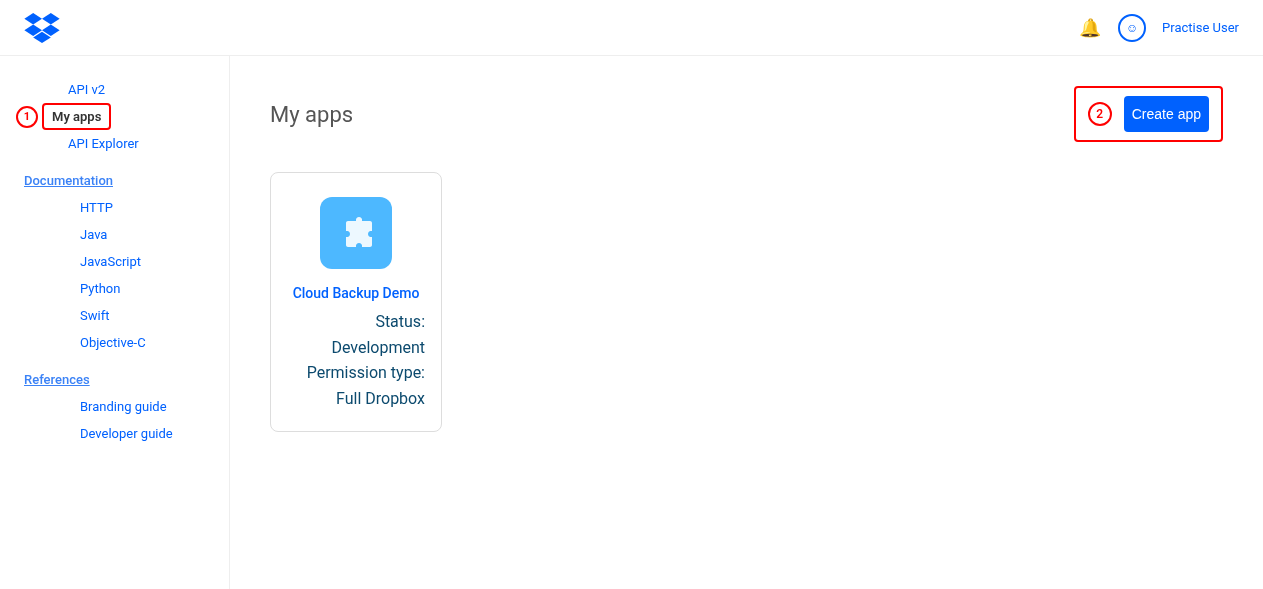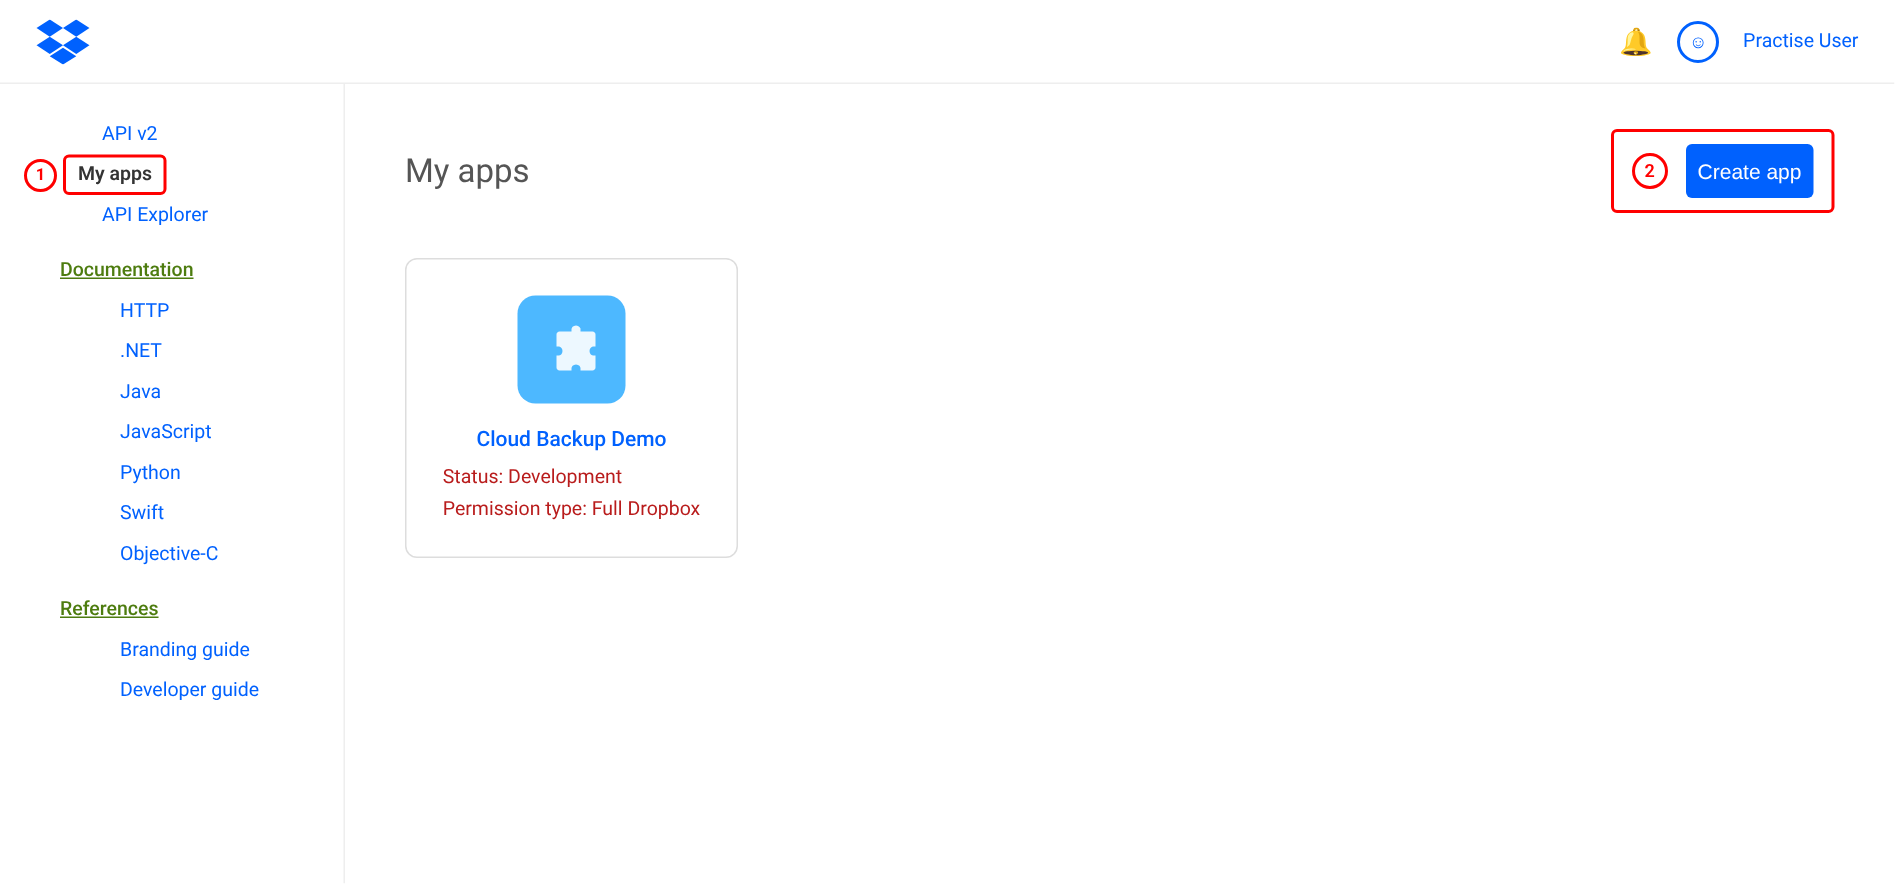--- a/index.html
+++ b/index.html
@@ -79,22 +79,22 @@
     .sidebar-link.active {
       font-weight: 600;
       color: #333;
       border: 2px solid red;
       border-radius: 4px;
       margin: 0 16px;
       padding: 4px 8px;
     }
     .sidebar-section-label {
       display: block;
-      padding: 16px 40px 6px;
-      color: #4d7c0f;
+      padding: 16px 24px 6px;
+      color: #3b82f6;
       font-size: 13px;
       font-weight: 500;
     }
     .sidebar-indent {
       padding-left: 36px;
     }
 
     
     .main {
       flex: 1;
@@ -150,21 +150,21 @@
     }
 
     
     .apps-grid {
       display: flex;
       flex-wrap: wrap;
       gap: 16px;
     }
 
     .app-card {
-      width: 222px;
+      width: 172px;
       border: 1px solid #ddd;
       border-radius: 8px;
       padding: 24px 16px 20px;
       display: flex;
       flex-direction: column;
       align-items: center;
       cursor: pointer;
     }
 
     .app-icon-box {
@@ -180,23 +180,23 @@
 
     .app-name {
       color: #0061fe;
       font-size: 14px;
       font-weight: 500;
       margin-bottom: 8px;
       text-align: center;
     }
 
     .app-status {
-      font-size: 13px;
-      color: #b91c1c;
-      text-align: left;
+      font-size: 16px;
+      color: #0c4a6e;
+      text-align: right;
       line-height: 1.6;
     }
 
     
     .sidebar-item-badge {
       display: flex;
       align-items: center;
       margin: 0 16px;
     }
     .step-badge-sidebar {
@@ -246,21 +246,20 @@
         <span>1</span>
       </div>
       <a class="sidebar-link active" style="border:2px solid red; border-radius:4px; margin:0; padding:4px 8px; font-weight:600; color:#333; text-decoration:none; font-size:13px; cursor:pointer;" href="#">My apps</a>
     </div>
 
     <a class="sidebar-link" href="#">API Explorer</a>
 
     <a class="sidebar-section-label" href="#">Documentation</a>
 
     <a class="sidebar-link sidebar-indent" href="#">HTTP</a>
-    <a class="sidebar-link sidebar-indent" href="#">.NET</a>
     <a class="sidebar-link sidebar-indent" href="#">Java</a>
     <a class="sidebar-link sidebar-indent" href="#">JavaScript</a>
     <a class="sidebar-link sidebar-indent" href="#">Python</a>
     <a class="sidebar-link sidebar-indent" href="#">Swift</a>
     <a class="sidebar-link sidebar-indent" href="#">Objective-C</a>
 
     <a class="sidebar-section-label" href="#">References</a>
 
     <a class="sidebar-link sidebar-indent" href="#">Branding guide</a>
     <a class="sidebar-link sidebar-indent" href="#">Developer guide</a>

